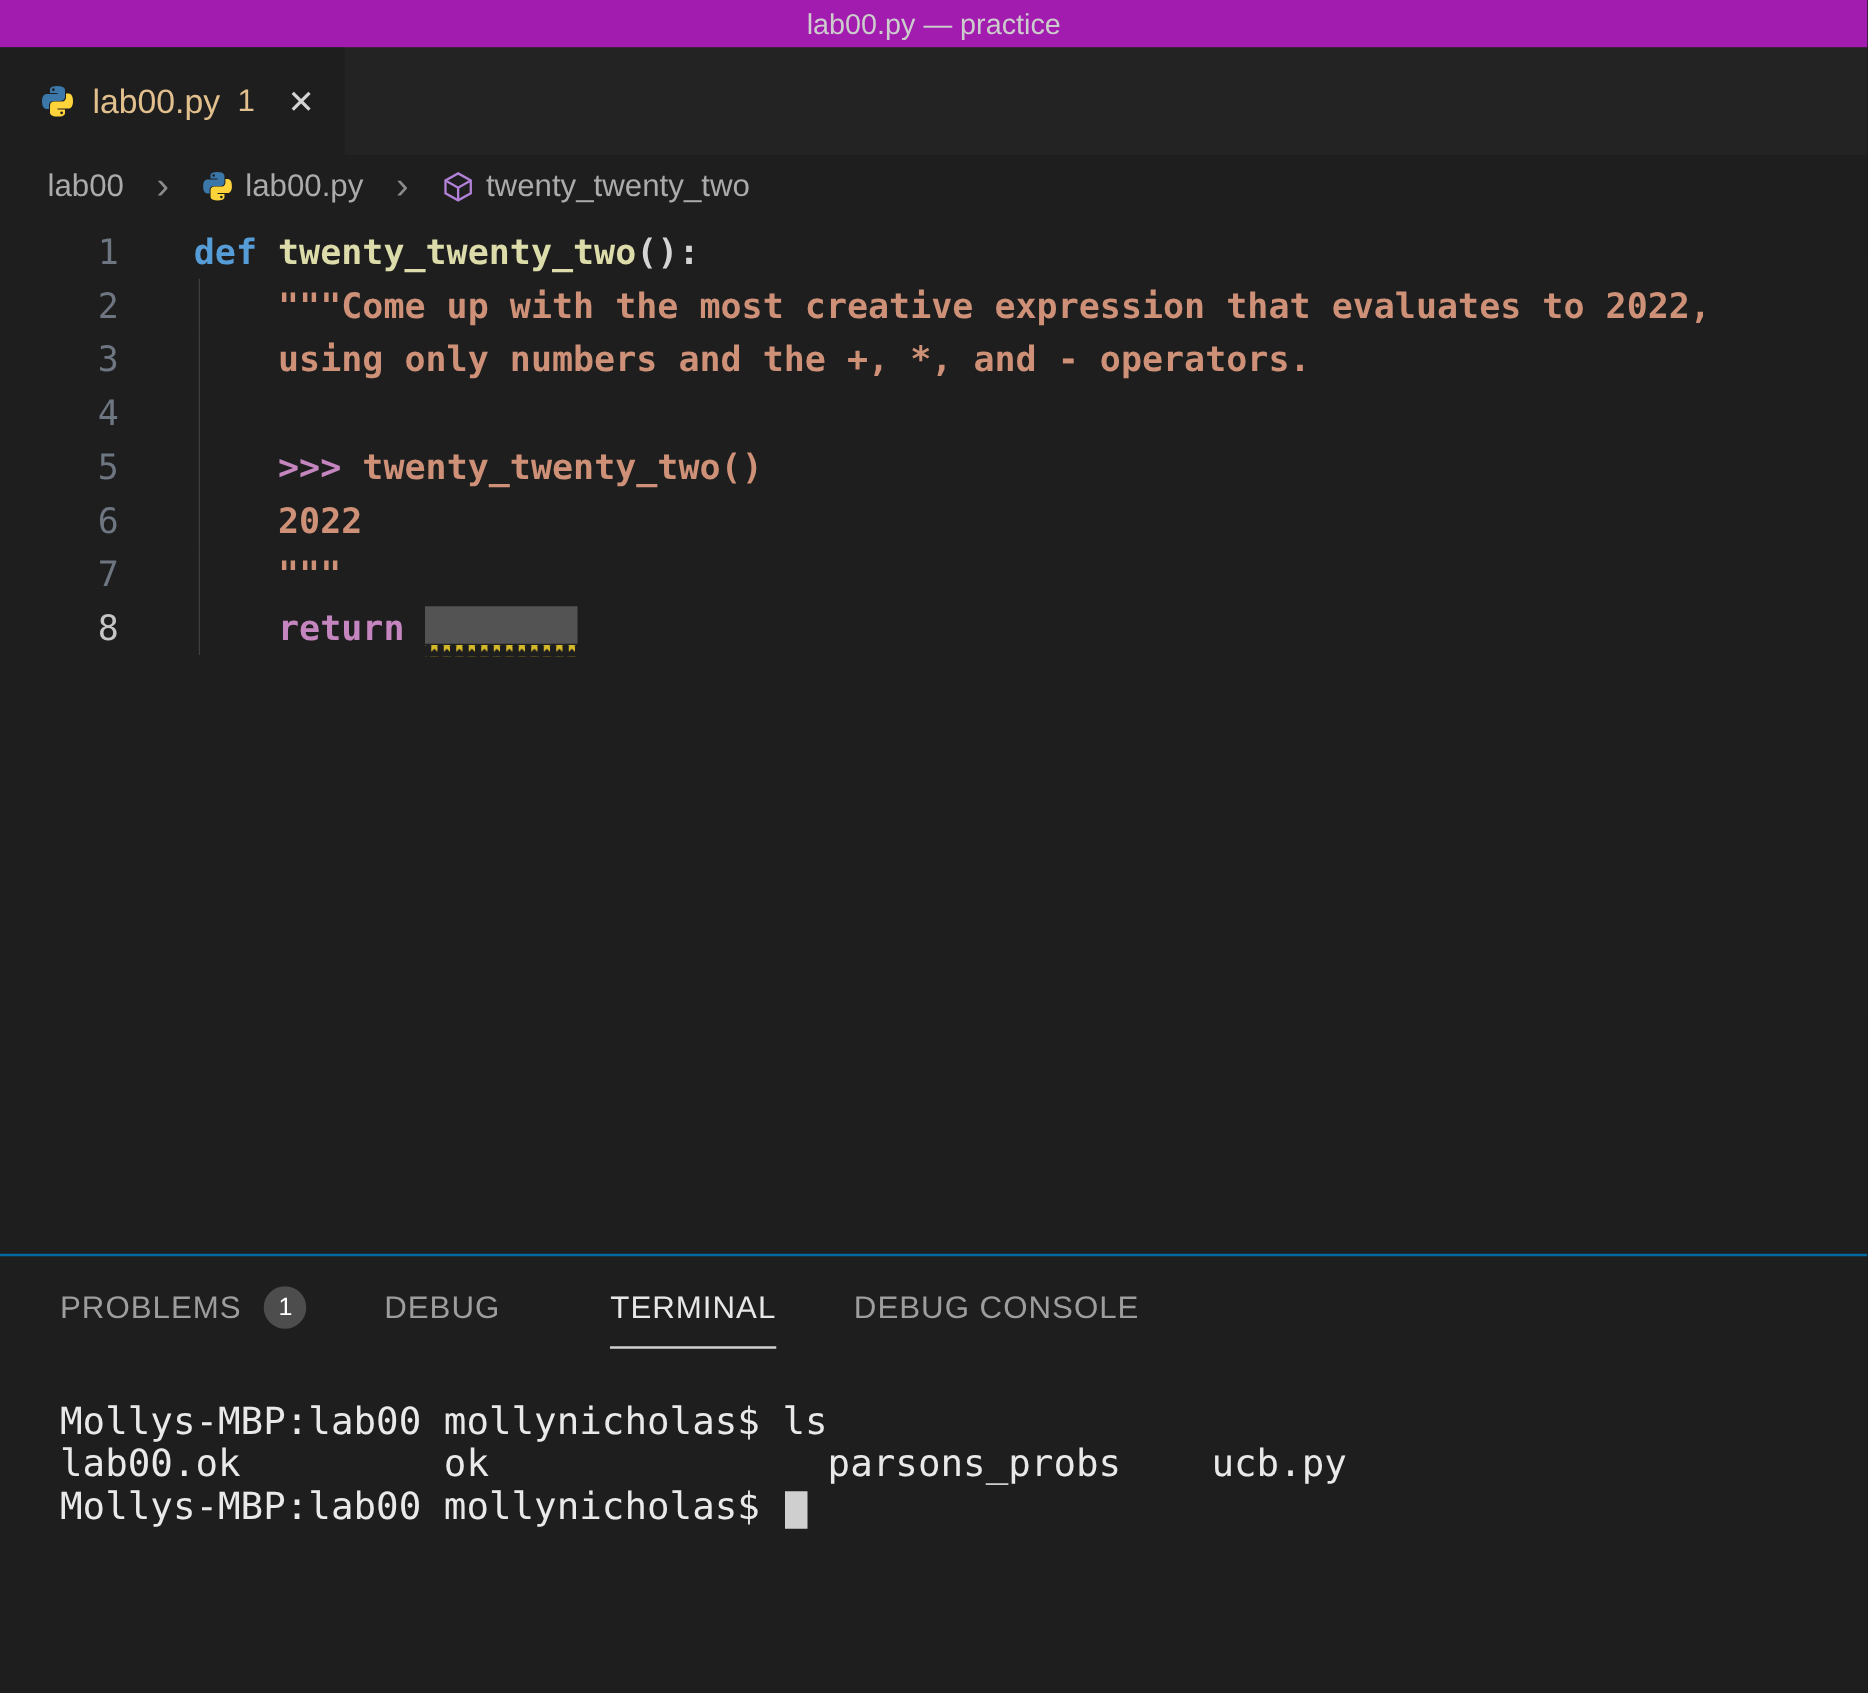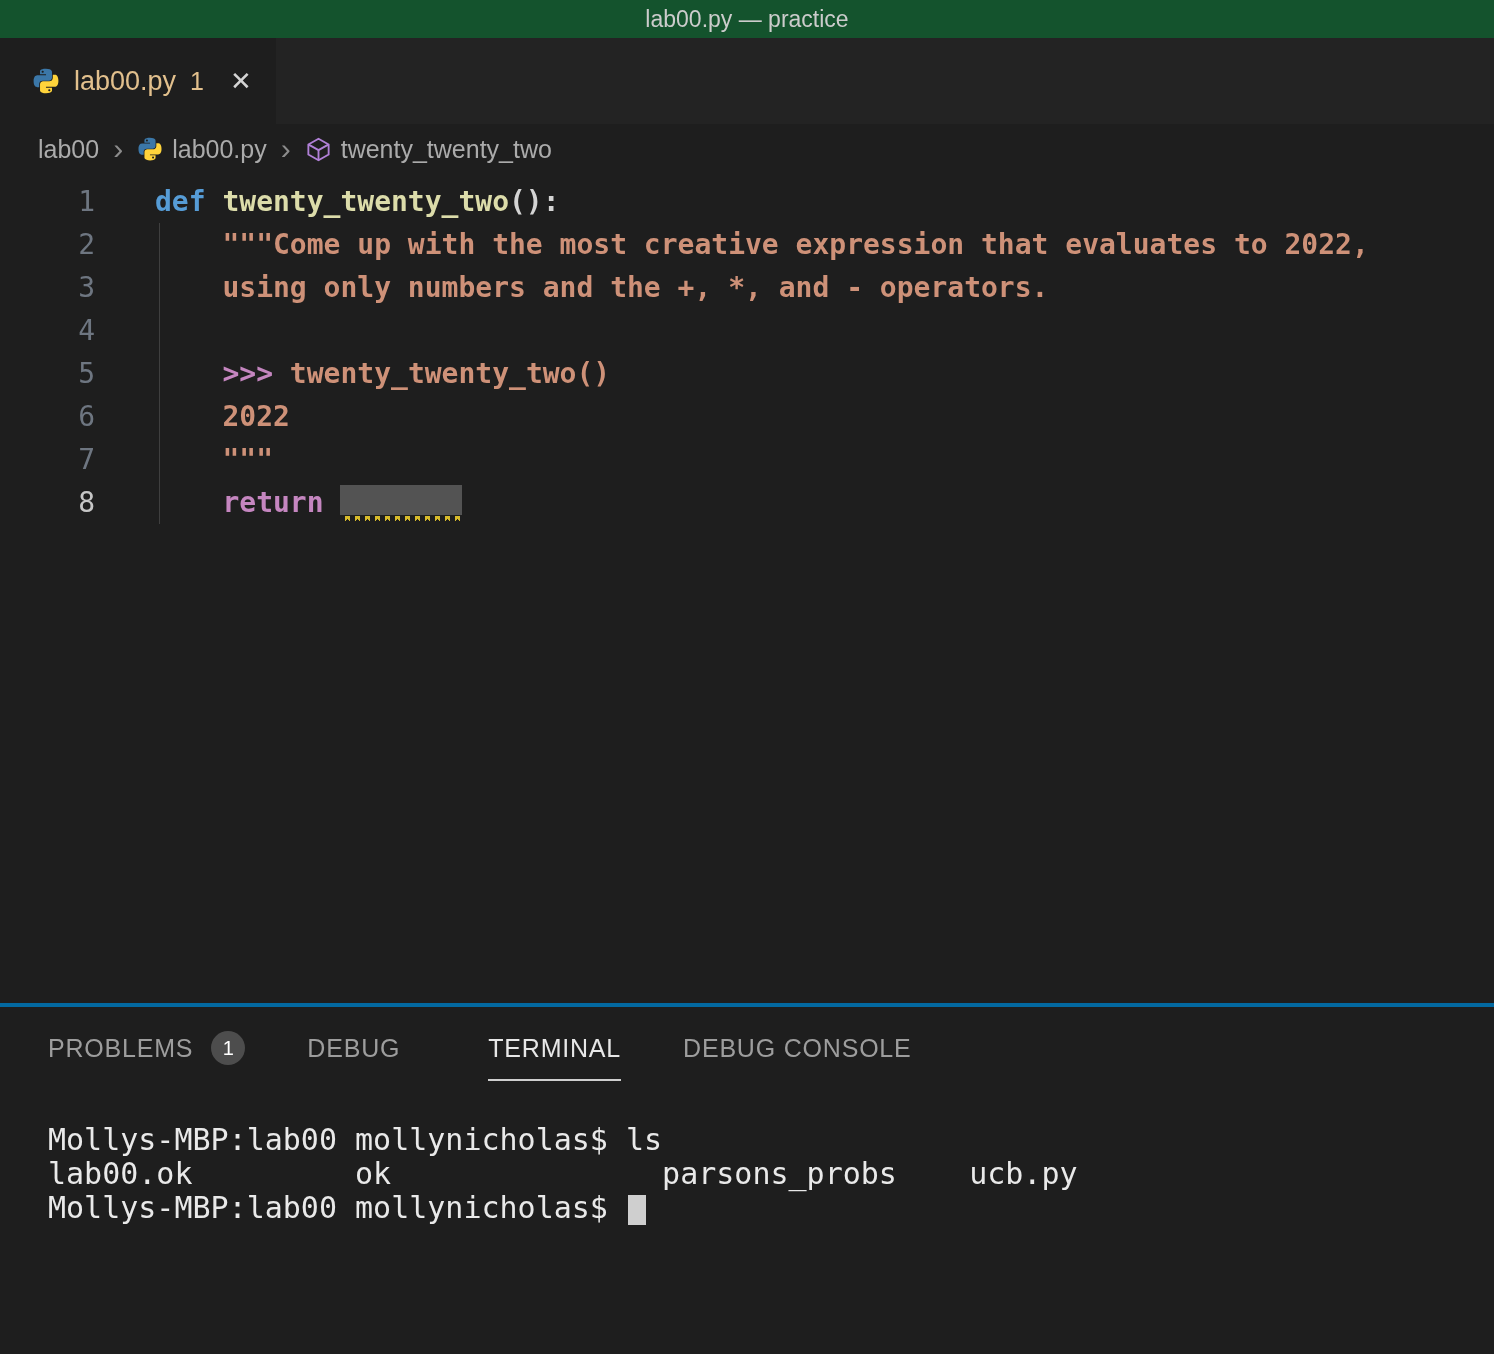--- a/index.html
+++ b/index.html
@@ -1,32 +1,32 @@
 <!DOCTYPE html>
 <html style="--kw: #569cd6; --fn: #dcdcaa; --str: #ce9178; --ctrl: #c586c0; --tab_label: #e2c08d; --badge_bg: #4d4d4d; --squiggle: #d7ba2a; --symbol_icon: #b180d7;"><head>
 <meta charset="utf-8">
 <style>
   * { margin:0; padding:0; box-sizing:border-box; }
   html,body { width:1494px; height:1354px; background:#1e1e1e; font-family:"Liberation Sans",sans-serif; overflow:hidden; }
   .app { width:100%; height:100%; display:flex; flex-direction:column; }
 
   
-  .titlebar { height:38px; background:#14532d; display:flex; align-items:center; justify-content:center;
+  .titlebar { height:38px; background:#a21caf; display:flex; align-items:center; justify-content:center;
               color:#cccccc; font-size:23px; flex:0 0 auto; }
 
   
   .tabbar { height:86px; background:#232323; display:flex; flex:0 0 auto; }
   .tab { display:flex; align-items:center; gap:14px; padding:0 24px 0 32px; background:#1e1e1e; height:100%; cursor:default; }
   .tab-label { color:var(--tab_label,#e2c08d); font-size:27px; }
   .tab-badge { color:var(--tab_label,#e2c08d); font-size:25px; }
   .tab-close { color:#d4d4d4; font-size:26px; margin-left:12px; }
   .icon svg { display:block; }
 
   
-  .breadcrumb { height:50px; display:flex; align-items:center; gap:10px; padding-left:38px;
+  .breadcrumb { height:50px; display:flex; align-items:center; gap:22px; padding-left:38px;
                 color:#ababab; font-size:25px; flex:0 0 auto; background:#1e1e1e; }
   .bc-sep { color:#8c8c8c; font-size:30px; margin:0 4px; line-height:1; }
   .bc-item { display:flex; align-items:center; gap:9px; }
 
   
   .editor { flex:1 1 auto; background:#1e1e1e; padding-top:6px;
             font-family:"DejaVu Sans Mono","Liberation Mono",monospace; font-size:28px; line-height:43px; }
   .code-line { display:flex; position:relative; }
   .code-line.guided::before { content:""; position:absolute; left:159px; top:0; bottom:0; width:1px; background:#3f3f3f; }
   .ln { width:95px; text-align:right; color:#6e7681; flex:0 0 auto; }
@@ -43,21 +43,21 @@
     content:""; position:absolute; left:0; right:0; bottom:-10px; height:9px;
     background-image:
       linear-gradient(45deg, transparent 65%, var(--squiggle,#d7ba2a) 70%, var(--squiggle,#d7ba2a) 85%, transparent 90%),
       linear-gradient(-45deg, transparent 65%, var(--squiggle,#d7ba2a) 70%, var(--squiggle,#d7ba2a) 85%, transparent 90%);
     background-size:10px 10px;
     background-position:0 100%, 5px 100%;
     background-repeat:repeat-x;
   }
 
   
-  .panel { flex:0 0 auto; height:351px; border-top:4px solid #0369a1; background:#1e1e1e; }
+  .panel { flex:0 0 auto; height:351px; border-top:2px solid #0369a1; background:#1e1e1e; }
   .panel-tabs { height:82px; display:flex; align-items:center; padding-left:48px; gap:62px; }
   .panel-tab { display:flex; align-items:center; gap:18px; height:100%;
                color:#9d9d9d; font-size:25px; letter-spacing:0.8px; position:relative; cursor:default; }
   .panel-tab.active { color:#e7e7e7;margin-left:26px; }
   .panel-tab.active::after { content:""; position:absolute; left:0; right:0; bottom:8px; height:2px; background:#cfcfcf; }
   .badge { width:34px; height:34px; border-radius:50%; background:var(--badge_bg,#4d4d4d);
            color:#ffffff; font-size:20px; display:flex; align-items:center; justify-content:center; letter-spacing:0; }
 
   
   .terminal { padding:34px 0 0 48px; font-family:"DejaVu Sans Mono","Liberation Mono",monospace;

